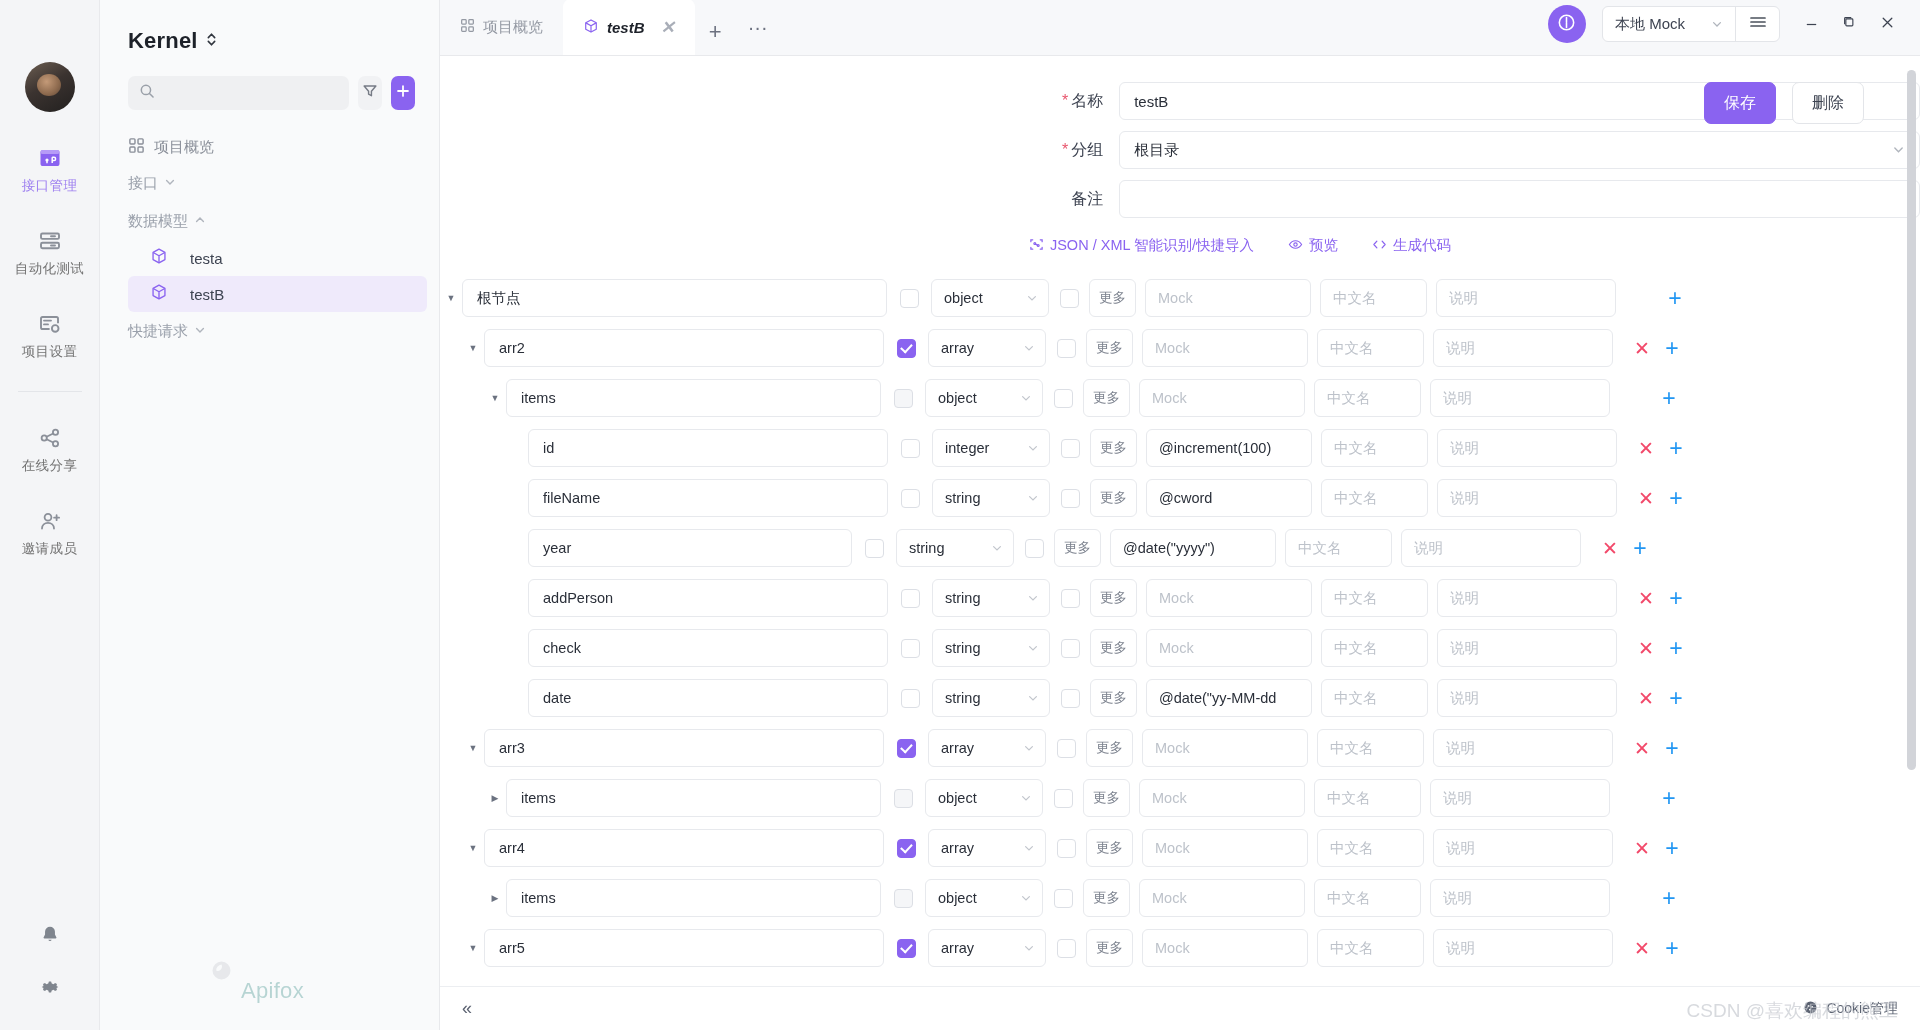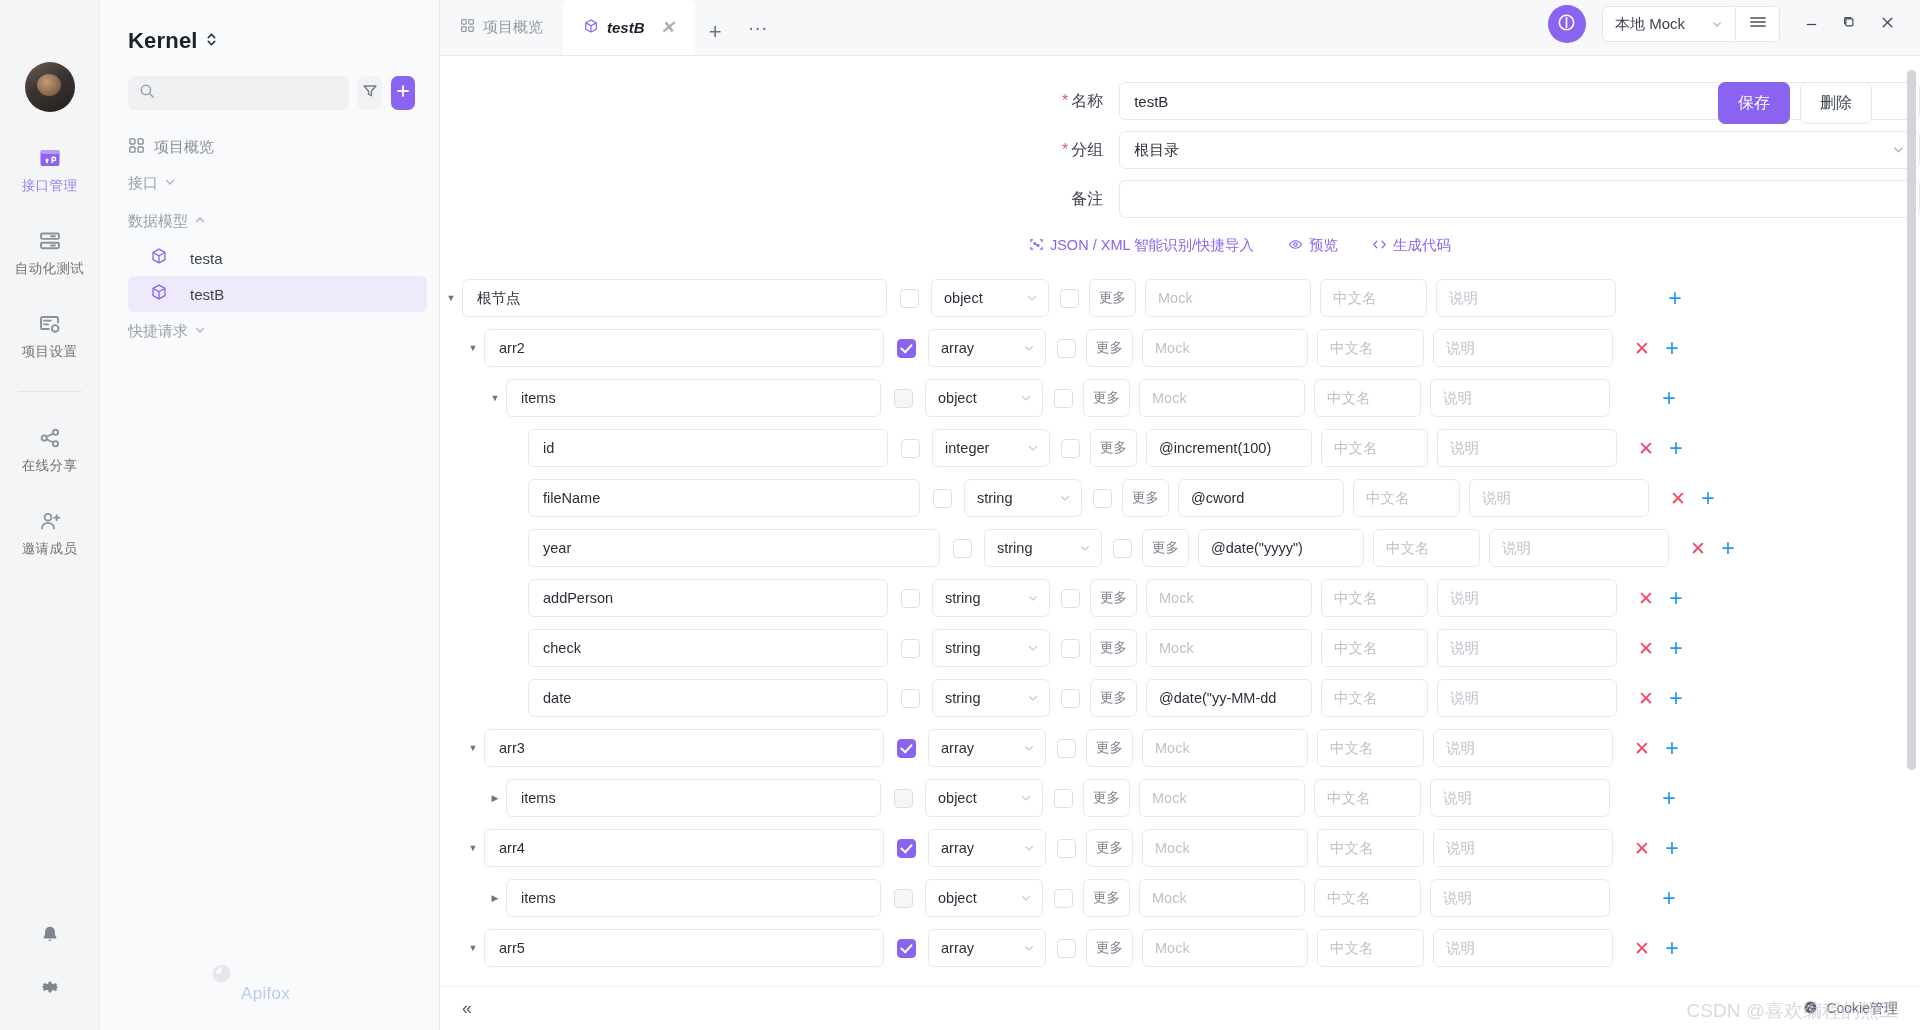--- a/index.html
+++ b/index.html
@@ -83,21 +83,21 @@
   .tree-leaf {
     display: flex; align-items: center; gap: 22px; height: 36px;
     margin: 0 12px 0 28px; padding-left: 22px; border-radius: 6px; cursor: pointer;
   }
   .tree-leaf.sel { background: #efeafb; }
   .tree-leaf .lt { font-size: 15px; color: #3d4351; }
   .apifox-wm {
     position: absolute; left: 110px; bottom: 26px;
     display: flex; align-items: center; gap: 8px; opacity: .28;
   }
-  .apifox-wm .nm { font-size: 17px; color: #1d4ed8; letter-spacing: .3px; margin-top: 38px; }
+  .apifox-wm .nm { font-size: 22px; color: #0f766e; letter-spacing: .3px; margin-top: 38px; }
 
   
   .main { flex: 1; height: 1030px; display: flex; flex-direction: column; min-width: 0; background: #fff; }
 
   
   .tabbar {
     height: 56px; background: #f7f8fa; display: flex; align-items: flex-end;
     position: relative; border-bottom: 1px solid #e8e9ec; flex: none;
   }
   .tab {
@@ -146,21 +146,21 @@
     width: 825px; height: 38px; border: 1px solid #e7e9ed; border-radius: 6px;
     padding: 0 14px; font-size: 15px; color: #2a2f39; outline: none;
     font-family: "Liberation Sans", sans-serif; background: #fff;
   }
   .fselect {
     width: 825px; height: 38px; border: 1px solid #e7e9ed; border-radius: 6px;
     padding: 0 14px; font-size: 15px; color: #2a2f39; display: flex;
     align-items: center; justify-content: space-between; cursor: pointer; background: #fff;
   }
   .actions {
-    position: absolute; right: 48px; top: 26px; display: flex; gap: 10px;
+    position: absolute; right: 56px; top: 26px; display: flex; gap: 16px;
   }
   .btn {
     height: 42px; min-width: 72px; border-radius: 7px; font-size: 16px;
     display: flex; align-items: center; justify-content: center; cursor: pointer;
     border: 1px solid #e3e5e9; background: #fff; color: #3d4351; padding: 0 18px;
     font-family: "Liberation Sans", sans-serif;
   }
   .btn.primary { background: #8a63f0; color: #fff; border-color: #8a63f0; }
   .helper-row {
     display: flex; justify-content: center; align-items: center; gap: 34px;
@@ -683,21 +683,21 @@
               <div style="width:9px"></div>
               <input class="desc-in" placeholder="说明" style="">
               <div style="width:14px"></div>
               <span class="op-x">✕</span>
               <span class="op-p">+</span>
             </div>
             <div class="srow">
               <div style="width:80px;display:flex;justify-content:flex-end;">
                 <span class="caret blank"></span>
               </div>
-              <input class="name-in" style="width: 392px;" value="fileName">
+              <input class="name-in" style="width: 360px;" value="fileName">
               <div style="width:44px;display:flex;justify-content:center;">
                 <div class="ck"></div>
               </div>
               <div class="type-sel">
                 <span>string</span>
                 <svg width="12" height="12" viewBox="0 0 12 12" fill="none" stroke="#c2c6cd" stroke-width="1.2" stroke-linecap="round">
                   <path d="M2.6 4.6L6 8l3.4-3.4"></path>
                 </svg>
               </div>
               <div style="width:40px;display:flex;justify-content:center;">
@@ -711,21 +711,21 @@
               <div style="width:9px"></div>
               <input class="desc-in" placeholder="说明" style="">
               <div style="width:14px"></div>
               <span class="op-x">✕</span>
               <span class="op-p">+</span>
             </div>
             <div class="srow">
               <div style="width:80px;display:flex;justify-content:flex-end;">
                 <span class="caret blank"></span>
               </div>
-              <input class="name-in" style="width: 412px;" value="year">
+              <input class="name-in" style="width: 324px;" value="year">
               <div style="width:44px;display:flex;justify-content:center;">
                 <div class="ck"></div>
               </div>
               <div class="type-sel">
                 <span>string</span>
                 <svg width="12" height="12" viewBox="0 0 12 12" fill="none" stroke="#c2c6cd" stroke-width="1.2" stroke-linecap="round">
                   <path d="M2.6 4.6L6 8l3.4-3.4"></path>
                 </svg>
               </div>
               <div style="width:40px;display:flex;justify-content:center;">

